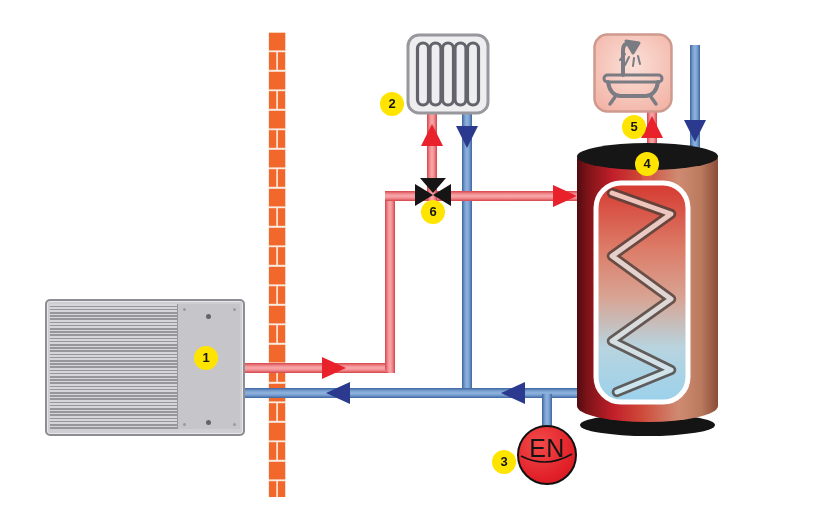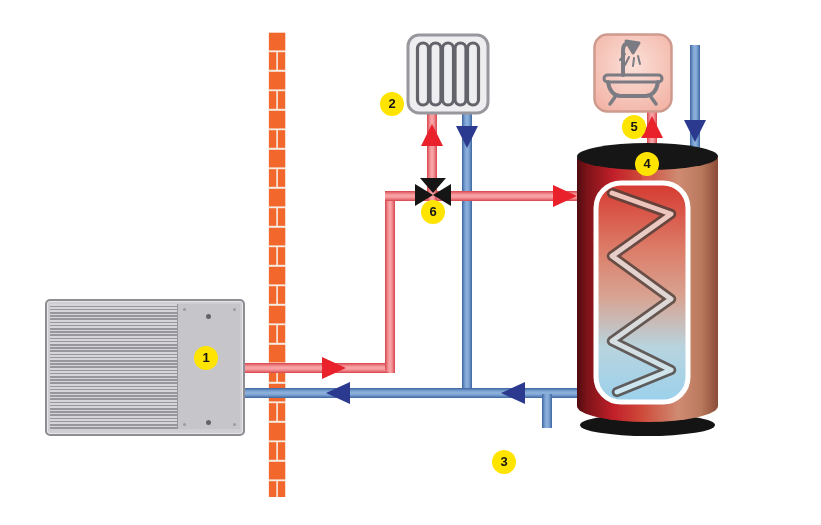--- a/index.html
+++ b/index.html
@@ -174,20 +174,26 @@
   </div>
 
   <svg class="svgbox z5" style="left:414px;top:177px;" width="38" height="32" viewBox="0 0 38 32">
     <g fill="#151515">
       <polygon points="1,7 1,29 19,18"></polygon>
       <polygon points="37,7 37,29 19,18"></polygon>
       <polygon points="6,1 32,1 19,16"></polygon>
     </g>
   </svg>
 
+  <div class="en">
+    <div class="en-text">EN</div>
+    <svg class="abs" style="left:0;top:0;" width="55" height="55" viewBox="0 0 55 55">
+      <path d="M2 29 Q27 42 53 27" stroke="#111" stroke-width="1.6" fill="none"></path>
+    </svg>
+  </div>
 
   <div class="marker" style="left:194px;top:346px;">1</div>
   <div class="marker" style="left:380px;top:92px;">2</div>
   <div class="marker" style="left:492px;top:450px;">3</div>
   <div class="marker" style="left:635px;top:152px;">4</div>
   <div class="marker" style="left:622px;top:115px;">5</div>
   <div class="marker" style="left:421px;top:200px;">6</div>
 
 </div>
 

